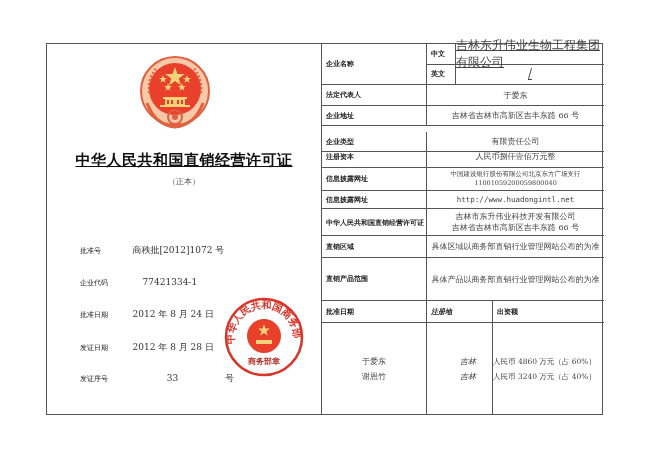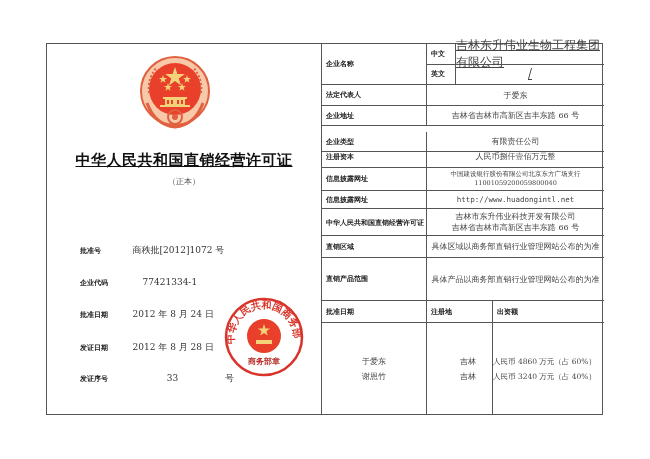--- a/index.html
+++ b/index.html
@@ -9,42 +9,42 @@
            border: 1px solid #555; box-sizing: border-box; }
   .left { position: absolute; left: 0; top: 0; width: 274px; height: 370px; }
   .right { position: absolute; left: 274px; top: 0; width: 282px; height: 370px;
            border-left: 1px solid #555; }
   .emblem { position: absolute; left: 88px; top: 9px; width: 80px; height: 80px; }
   .title { position: absolute; left: 0; width: 274px; top: 107px; text-align: center;
            font-size: 15px; font-weight: bold; color: #111; letter-spacing: 0.5px; text-decoration: underline; }
   .subtitle { position: absolute; left: 0; width: 274px; top: 132px; text-align: center;
               font-size: 8px; color: #555; }
   .lrow { position: absolute; left: 8px; font-size: 8px; color: #222; }
-  .lrow .lbl { display: inline-block; width: 50px; font-weight: bold; font-size: 7px; padding-left: 25px; }
+  .lrow .lbl { display: inline-block; width: 50px; font-weight: normal; font-size: 7px; padding-left: 25px; }
   .lrow .val { font-size: 9px; color: #333; }
   .seal { position: absolute; left: 176px; top: 252px; width: 82px; height: 82px; }
   .r { position: absolute; left: 0; width: 282px; border-bottom: 1px solid #555;
        box-sizing: border-box; font-size: 7px; }
   .r .lbl { position: absolute; left: 4px; top: 50%; transform: translateY(-50%);
             font-weight: bold; color: #222; }
   .r .val { position: absolute; left: 104px; right: 0; top: 0; bottom: 0;
             border-left: 1px solid #555; display: flex; flex-direction: column;
             align-items: center; justify-content: center; text-align: center;
             font-size: 8px; color: #444; line-height: 11px; }
   .r .val.small { font-size: 6.5px; line-height: 9px; }
   .sub { position: absolute; left: 104px; right: 0; border-left: 1px solid #555; }
   .sub .k { position: absolute; left: 0; width: 24px; top: 0; bottom: 0;
             display: flex; align-items: center; padding-left: 4px; font-weight: bold;
             font-size: 7px; color: #222; border-right: 1px solid #555; }
   .sub .v { position: absolute; left: 29px; right: 0; top: 0; bottom: 0;
             display: flex; align-items: center; justify-content: center; font-size: 12px; color: #444; text-decoration: underline; }
   .inv { position: absolute; left: 0; width: 282px; box-sizing: border-box; }
   .inv .c { position: absolute; top: 0; bottom: 0; box-sizing: border-box; }
   .inv .c1 { left: 0; width: 104px; }
-  .inv .c2 { left: 104px; width: 83px; border-left: 1px solid #555; }
+  .inv .c2 { left: 104px; width: 83px; border-left: 1px solid #555; font-style: italic; }
   .inv .c3 { left: 170px; width: 95px; border-left: 1px solid #555; }
   .inv-h { border-bottom: 1px solid #555; font-size: 7px; font-weight: bold; color: #222; }
   .inv-h .c { display: flex; align-items: center; padding-left: 4px; }
   .inv-b { font-size: 8px; color: #444; }
   .inv-b .c { display: flex; flex-direction: column; justify-content: center; align-items: center; }
   .inv-b .line { height: 15px; line-height: 15px; white-space: nowrap; }
   .inv-b .c3 .line { align-self: flex-start; padding-left: 0; }
 </style>
 </head>
 <body>

